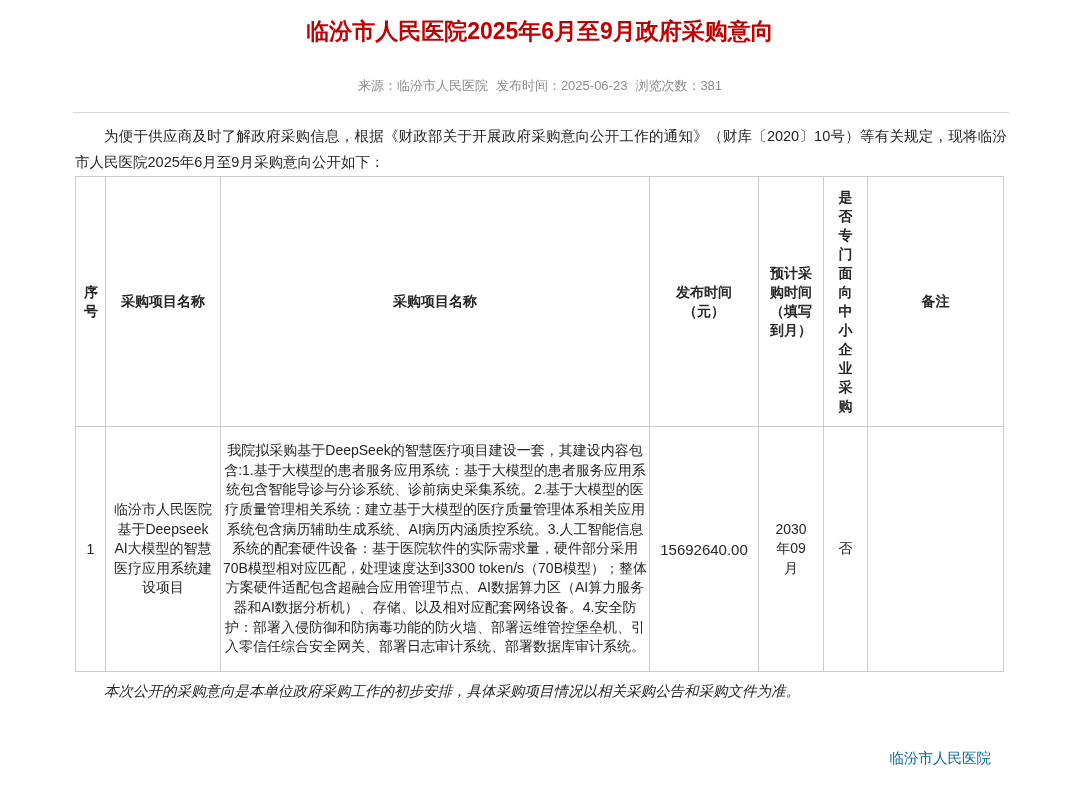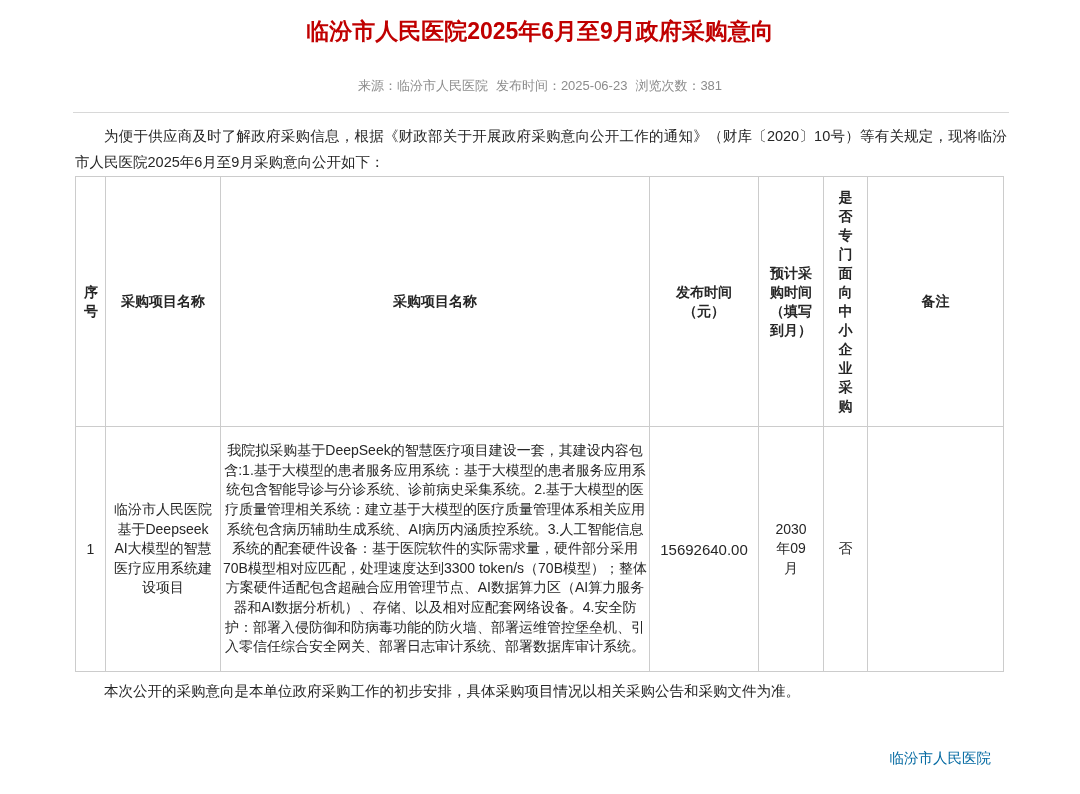--- a/index.html
+++ b/index.html
@@ -70,20 +70,21 @@
   td.cell-demand { line-height: 19.6px; padding: 4px 0; text-align: center; }
   td.cell-budget { font-size: 15px; }
   td.cell-time { white-space: pre-line; line-height: 19.5px; }
 
   .footer-note {
     margin: 9px 0 0 0;
     font-size: 14.5px;
     line-height: 20px;
     text-indent: 2em;
     color: #262626;
+    font-style: italic;
   }
   .signature {
     margin-top: 48px;
     text-align: right;
     padding-right: 16px;
     font-size: 14.5px;
     color: #0369a1;
   }
 </style>
 </head>

